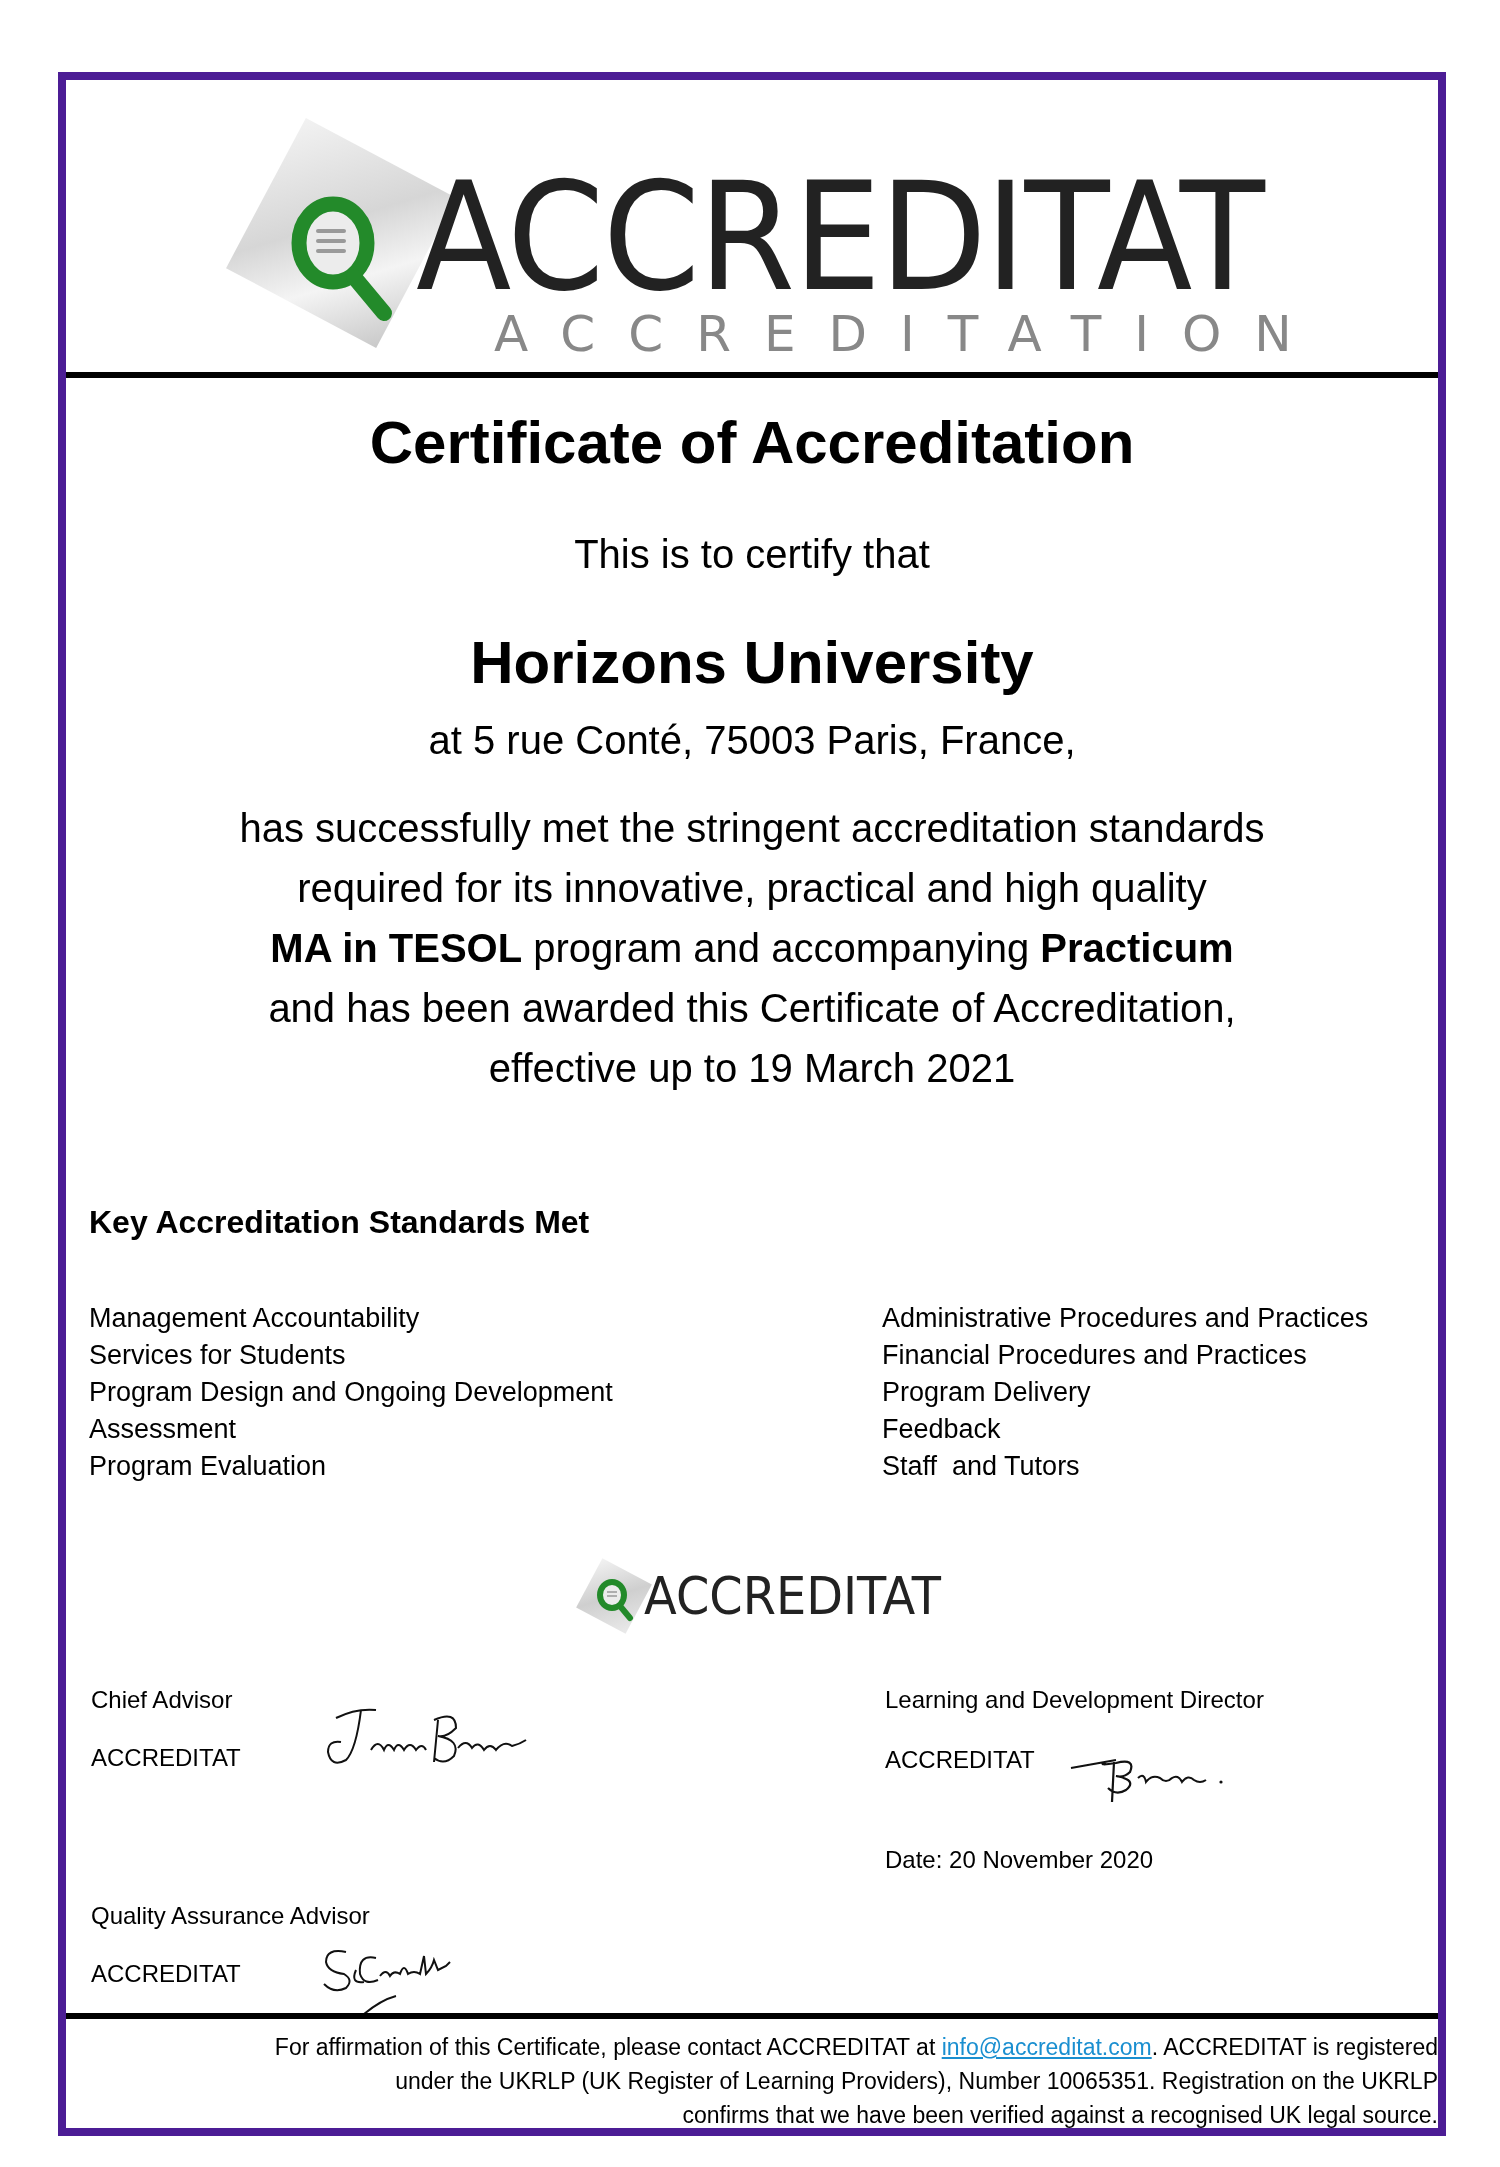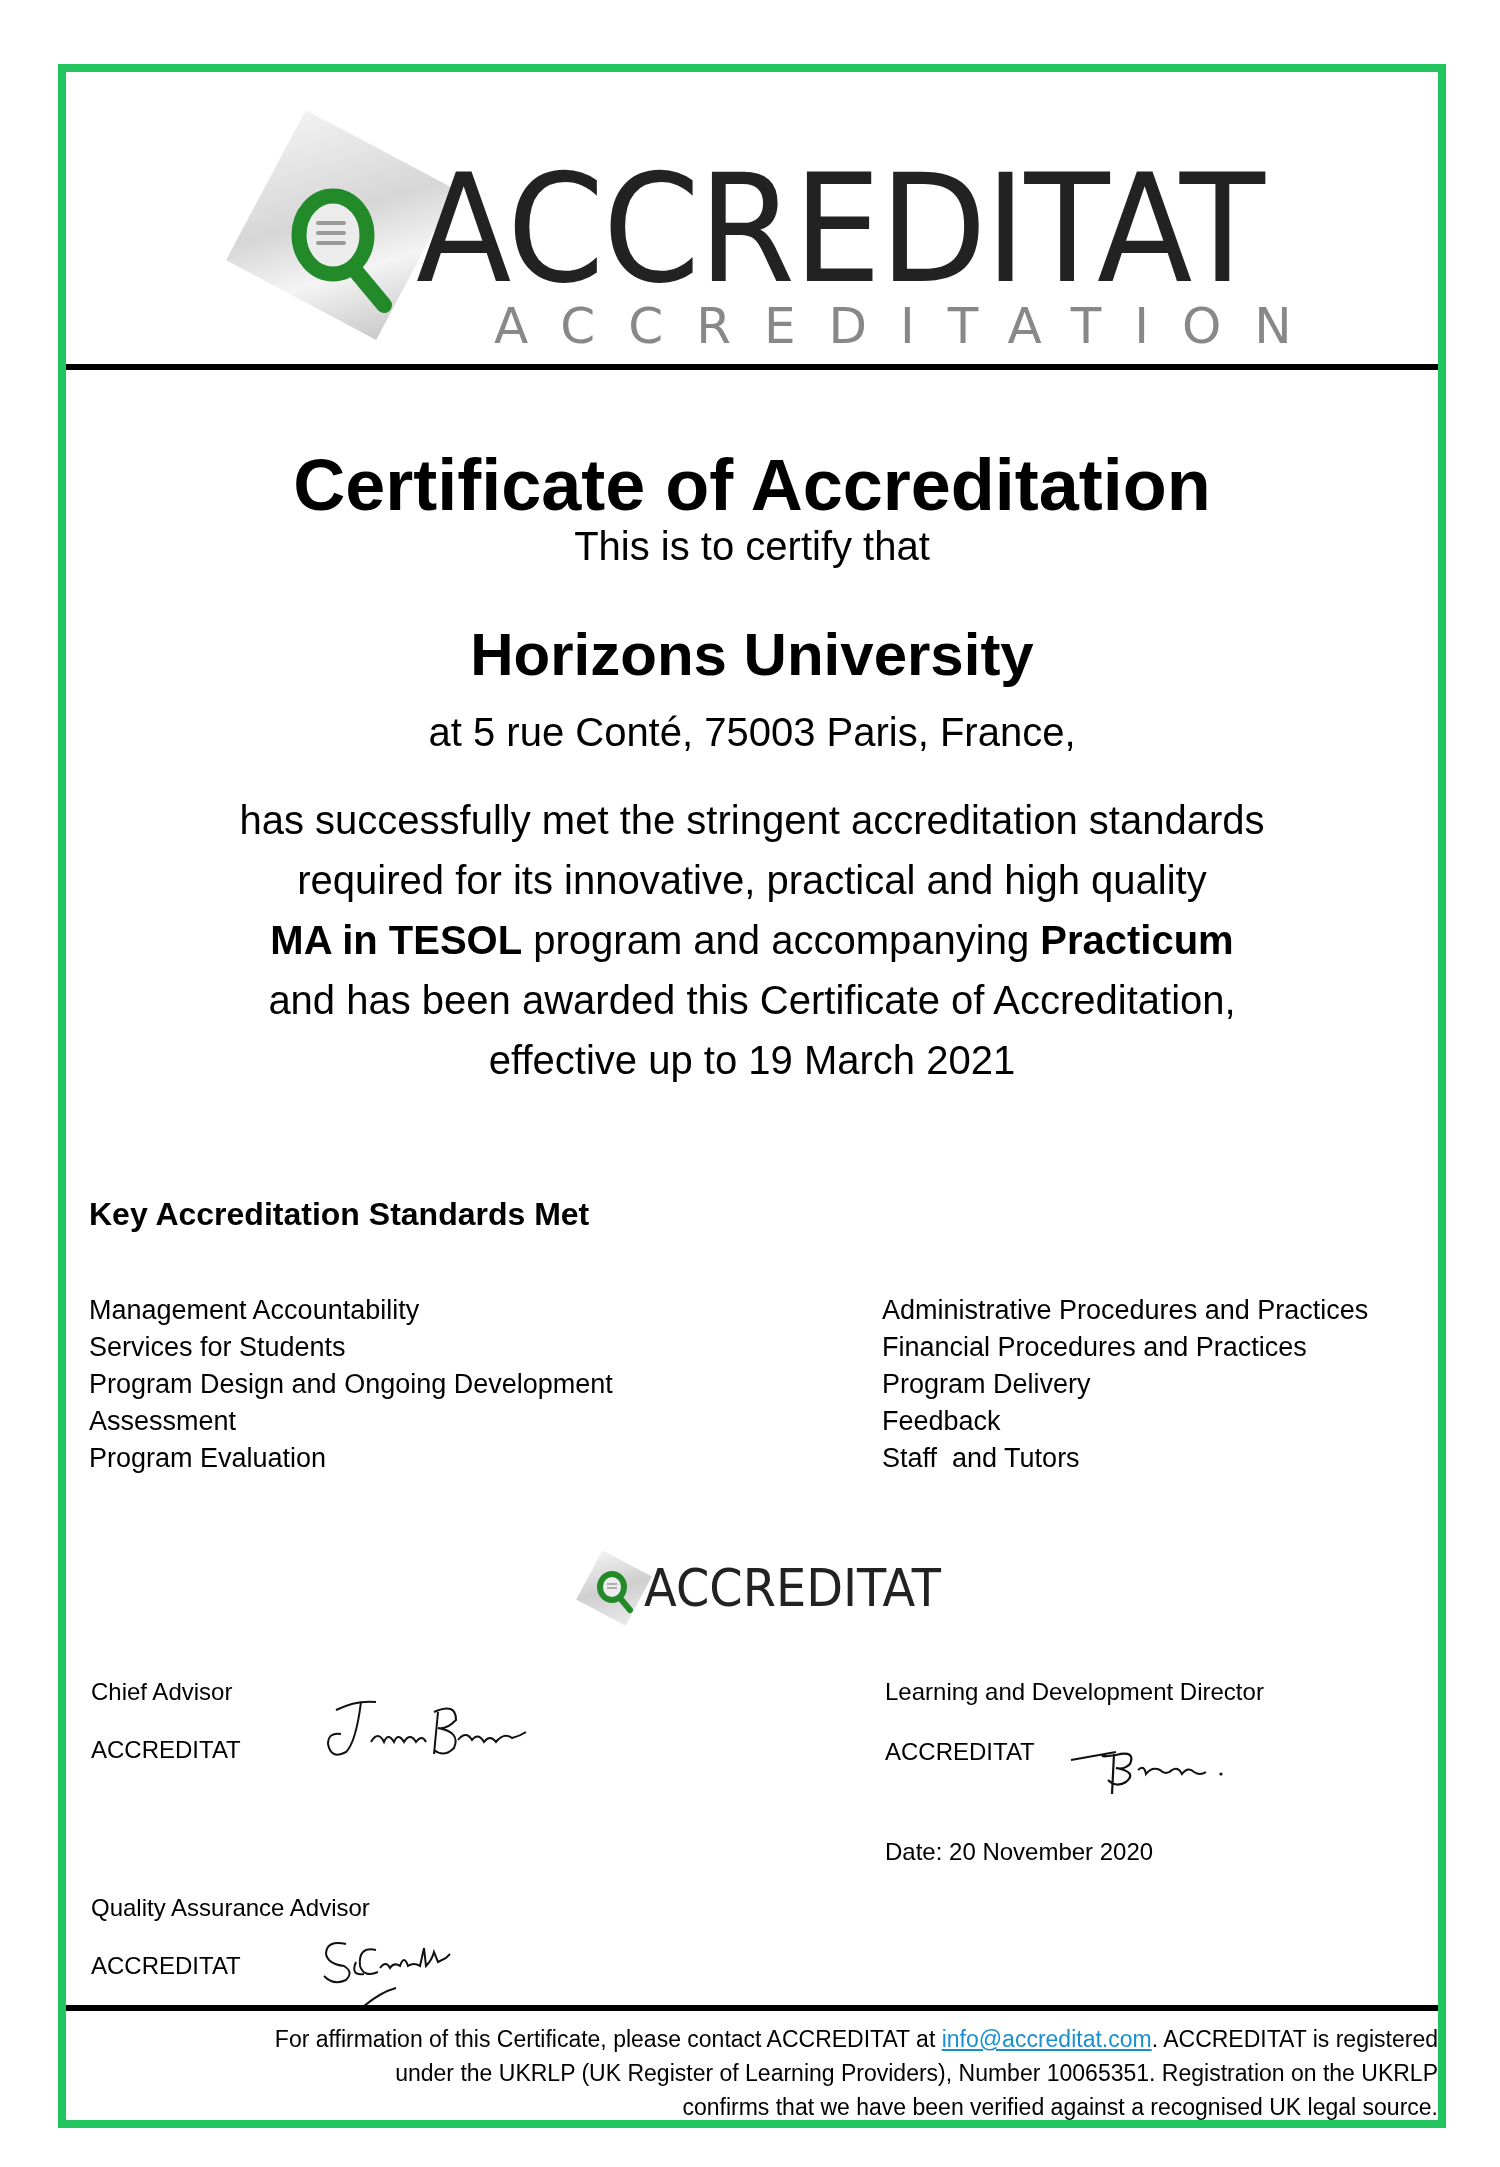--- a/index.html
+++ b/index.html
@@ -1,37 +1,37 @@
 <!DOCTYPE html>
 <html><head>
 <meta charset="utf-8">
 <style>
   html, body { margin:0; padding:0; background:#ffffff; }
   body { width:1500px; height:2167px; position:relative; overflow:hidden;
          font-family:"Liberation Sans", "DejaVu Sans", sans-serif; color:#000; }
-  .frame { position:absolute; left:58px; top:64px; width:1372px; height:2048px;
-           border:8px solid #22c55e; box-sizing:content-box; }
+  .frame { position:absolute; left:58px; top:72px; width:1372px; height:2048px;
+           border:8px solid #4c1d95; box-sizing:content-box; }
   .header-divider { position:absolute; left:0; right:0; top:292px; height:6px; background:#000; }
   .footer-divider { position:absolute; left:0; right:0; top:1933px; height:6px; background:#000; }
 
   
   .logo-big { position:absolute; left:120px; top:20px; width:1200px; height:270px; }
   .logo-tile { position:absolute; left:70px; top:48px; width:170px; height:170px;
                transform:rotate(28deg);
                background:linear-gradient(135deg,#f2f2f2 0%,#d6d6d6 45%,#f4f4f4 70%,#c9c9c9 100%); }
   .logo-mag { position:absolute; left:102px; top:95px; }
   .logo-word { position:absolute; left:230px; top:62px; font-size:150px; letter-spacing:-2px;
                font-family:"DejaVu Sans", sans-serif; font-weight:normal; color:#222;
                line-height:150px; transform:scaleX(0.93); transform-origin:left top; }
   .logo-sub { position:absolute; left:308px; top:204px; font-size:50px; color:#888;
               letter-spacing:33px; font-family:"DejaVu Sans", sans-serif; font-weight:400;
               line-height:60px; }
 
   .center { position:absolute; left:0; right:0; text-align:center; }
-  .title { top:328px; font-size:72px; font-weight:bold;margin-top:44px; }
+  .title { top:328px; font-size:60px; font-weight:bold; }
   .certify { top:452px; font-size:40px; }
   .org { top:548px; font-size:60px; font-weight:bold; }
   .address { top:638px; font-size:40px; }
   .body-text { top:718px; font-size:40px; line-height:60px; }
 
   .key-heading { position:absolute; left:23px; top:1124px; font-size:32px; font-weight:bold; }
   .std-col { position:absolute; top:1212px; font-size:27px; line-height:37px;margin-top:8px; }
   .std-col.left { left:23px; }
   .std-col.right { left:816px; }
 

